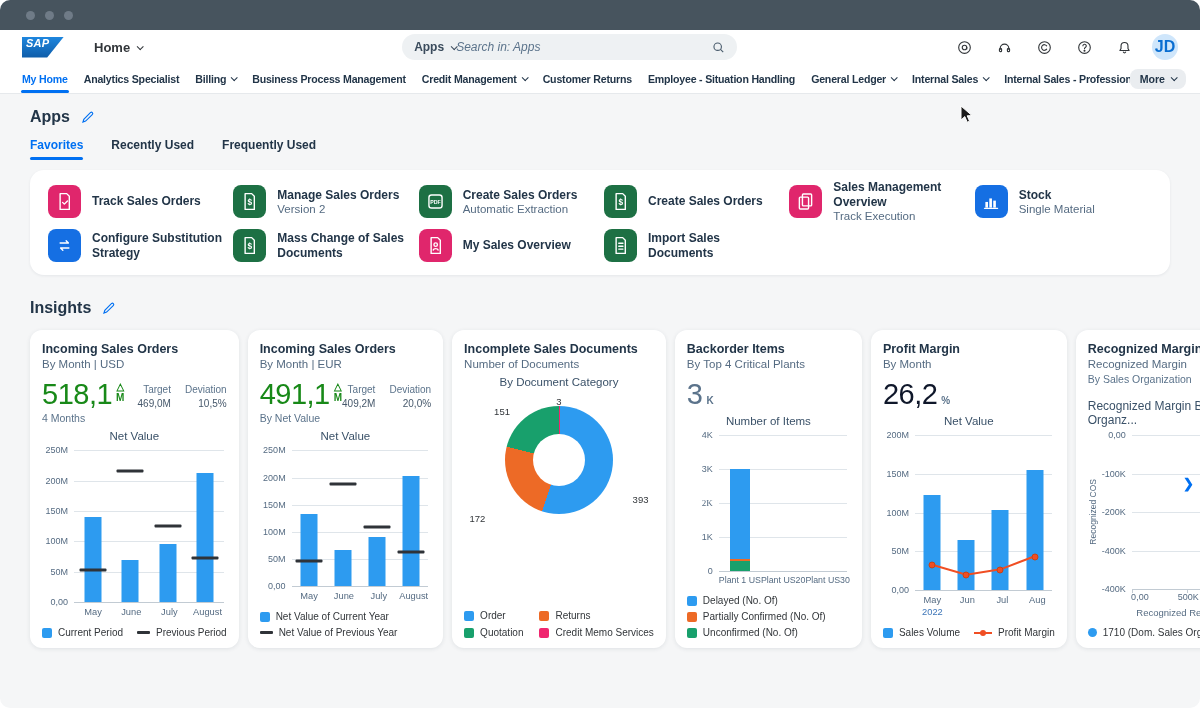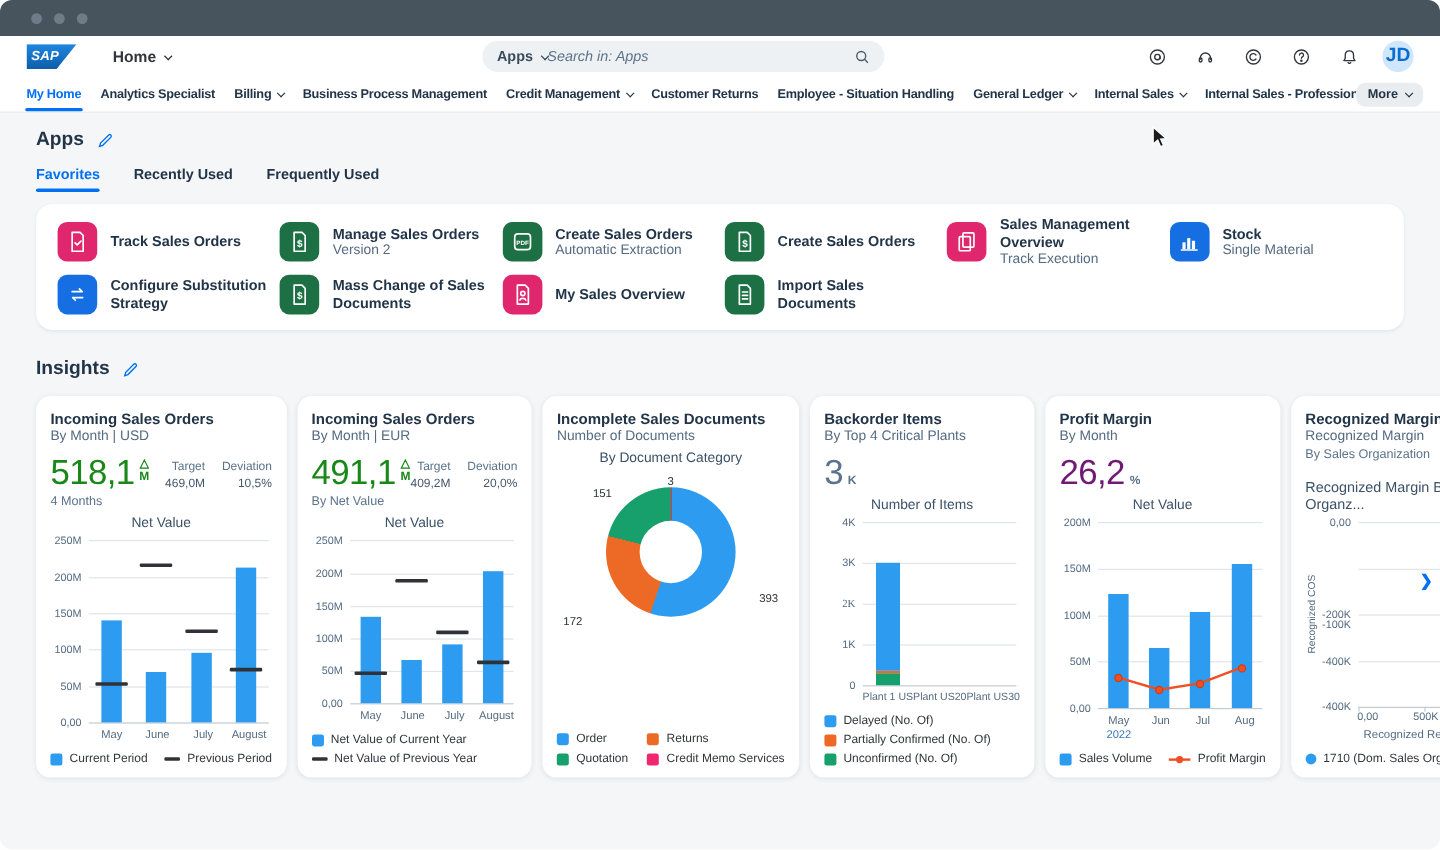--- a/index.html
+++ b/index.html
@@ -3,21 +3,21 @@
 <meta charset="utf-8">
 <style>
   * { margin:0; padding:0; box-sizing:border-box; }
   html,body { width:1200px; height:708px; background:#fff; font-family:"Liberation Sans", sans-serif; }
   .window { position:relative; width:1200px; height:708px; border-radius:10px; overflow:hidden; background:#F5F6F7; }
   
   .chrome { height:30px; background:#47545E; display:flex; align-items:center; padding-left:26px; gap:10px; }
   .dot { width:9px; height:9px; border-radius:50%; background:#6F7B87; display:inline-block; }
   
   .shell-header { height:34px; background:#fff; display:flex; align-items:center; padding:0 22px; }
-  .sap-logo { width:42px; height:21px; background:linear-gradient(180deg,#1E86DE,#0E5CA8); clip-path:polygon(0 0,100% 0,60% 100%,0 100%); color:#fff; font-weight:bold; font-style:italic; font-size:11px; display:flex; align-items:center; padding-left:4px; letter-spacing:0.2px; }
+  .sap-logo { width:42px; height:21px; background:linear-gradient(180deg,#1E86DE,#0E5CA8); clip-path:polygon(0 0,100% 0,60% 100%,0 100%); color:#fff; font-weight:bold; font-style:italic; font-size:11px; display:flex; padding-left:4px; letter-spacing:0.2px; }
   .home-menu { margin-left:30px; background:none; border:none; font-family:inherit; font-size:13px; font-weight:bold; color:#32363A; display:flex; align-items:center; gap:7px; cursor:default; }
   .chv { width:5px; height:5px; border-right:1.5px solid currentColor; border-bottom:1.5px solid currentColor; transform:rotate(45deg) translateY(-1px); display:inline-block; }
   .search { margin-left:260px; width:335px; height:26px; background:#EEF1F3; border-radius:16px; display:flex; align-items:center; padding:0 12px; font-size:12px; color:#32363A; }
   .scope { display:flex; align-items:center; gap:7px; font-weight:bold; color:#3A4B5C; }
   .search-ph { font-style:italic; color:#5B738B; flex:1; }
   .mag { display:flex; align-items:center; }
   .hdr-icons { margin-left:auto; display:flex; align-items:center; gap:25px; }
   .hdr-icon { display:flex; align-items:center; }
   .avatar { margin-left:20px; width:26px; height:26px; border-radius:50%; background:#CFE6FB; color:#0A6ED1; font-size:16px; font-weight:bold; display:flex; align-items:center; justify-content:center; }
   
@@ -571,21 +571,21 @@
                   <span>Unconfirmed (No. Of)</span>
                 </div>
               </div>
             </div>
           </div>
           <div class="card">
             <div class="card-title">Profit Margin</div>
             <div class="card-sub">By Month</div>
             <div class="kpi-row">
               <div class="kpi-left">
-                <span class="kpi-num" style="color: #701a75;">26,2</span>
+                <span class="kpi-num" style="color: #0f172a;">26,2</span>
                 <span class="kpi-unit-bottom" style="color: rgb(91, 115, 139);">%</span>
               </div>
             </div>
             <div class="chart">
               <div class="chart-title">Net Value</div>
               <div class="plot-wrap">
                 <div class="ylabels">
                   <span style="top: 0%;">200M</span>
                   <span style="top: 25%;">150M</span>
                   <span style="top: 50%;">100M</span>
@@ -634,21 +634,21 @@
           <div class="card">
             <div class="card-title">Recognized Margin</div>
             <div class="card-sub">Recognized Margin</div>
             <div class="card-sub2">By Sales Organization</div>
             <div class="chart">
               <div class="chart-title left">Recognized Margin By Sales Organz...</div>
               <div class="plot-wrap">
                 <div class="ytitle">Recognized COS</div>
                 <div class="ylabels">
                   <span style="top: 0%;">0,00</span>
-                  <span style="top: 25%; margin-top: 46px;">-100K</span>
+                  <span style="top: 25%;">-100K</span>
                   <span style="top: 50%;">-200K</span>
                   <span style="top: 75%;">-400K</span>
                   <span style="top: 100%;">-400K</span>
                 </div>
                 <div class="plot">
                   <div class="grid" style="top: 0%;"></div>
                   <div class="grid" style="top: 25%;"></div>
                   <div class="grid" style="top: 50%;"></div>
                   <div class="grid" style="top: 75%;"></div>
                   <div class="grid base" style="top: 100%;"></div>

